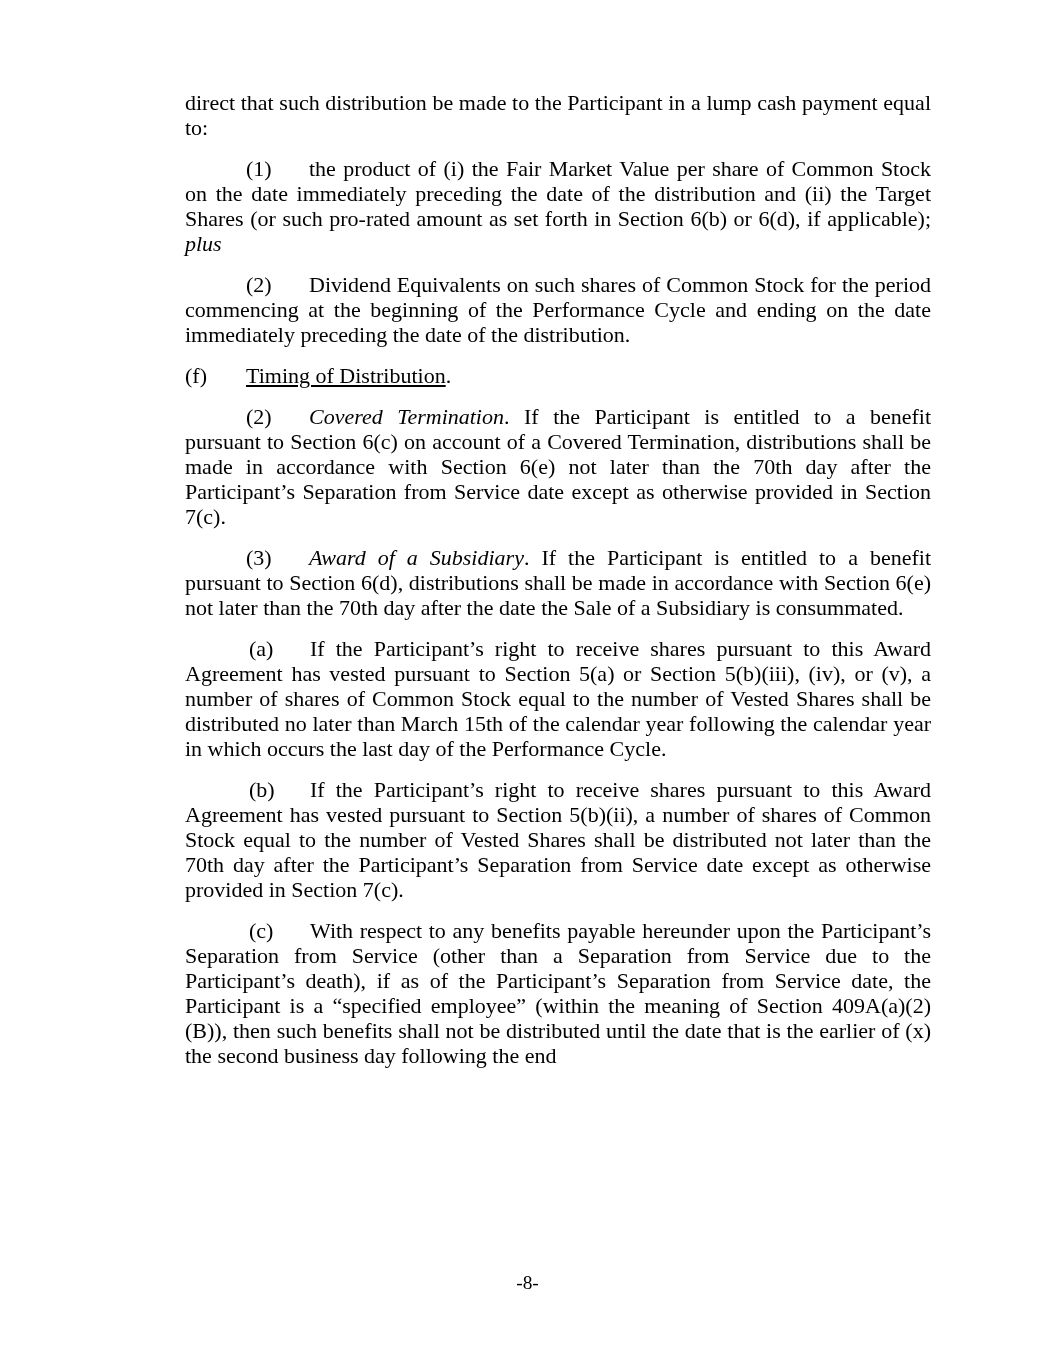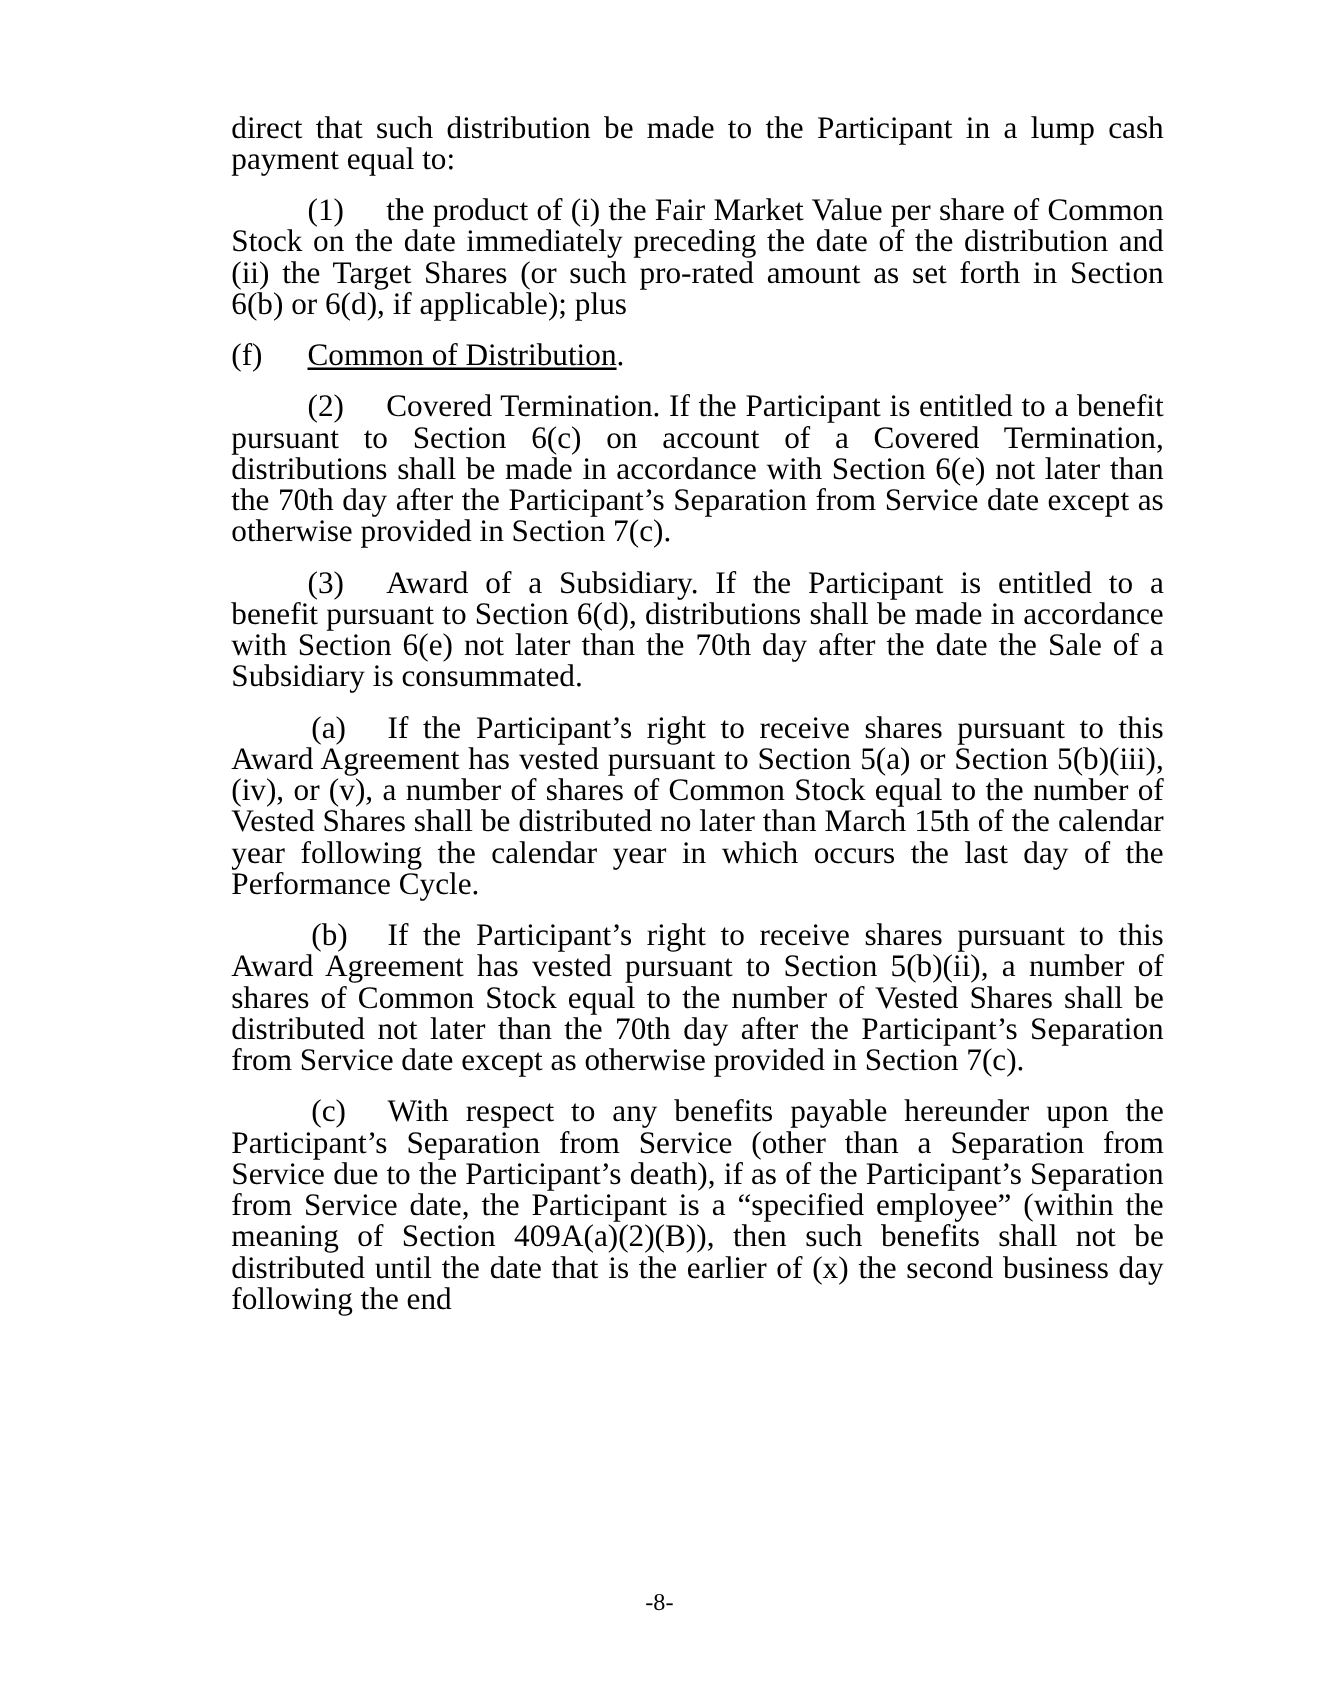--- a/index.html
+++ b/index.html
@@ -14,21 +14,21 @@
     background: #ffffff;
     color: #000000;
     font-family: "Liberation Serif", "DejaVu Serif", serif;
     overflow: hidden;
   }
   .content {
     position: absolute;
     left: 185px;
     top: 90px;
     width: 746px;
-    font-size: 25px;
+    font-size: 22px;
     line-height: 25px;
   }
   .content p {
     margin: 0 0 16px 0;
     text-align: justify;
   }
   
   .ind {
     margin-left: 64px;
   }
@@ -46,20 +46,21 @@
     display: inline-block;
     width: 61px;
     text-indent: 0;
   }
   .num63 {
     display: inline-block;
     width: 63px;
     text-indent: 0;
   }
   .it {
+    font-style: italic;
   }
   .bold {
     font-weight: bold;
   }
   .ul {
     text-decoration: underline;
   }
   .footer {
     position: absolute;
     left: 0;
@@ -73,23 +74,24 @@
 </head>
 <body>
 
 <div class="page">
   <div class="content">
 
     <p><span>direct that such distribution be made to the Participant in a lump cash payment equal to:</span></p>
 
     <p class="ind fi61"><span class="num63">(1)</span><span>the product of (i) the Fair Market Value per share of Common Stock on the date immediately preceding the date of the distribution and (ii) the Target Shares (or such pro-rated amount as set forth in Section 6(b) or 6(d), if applicable); </span><span class="it">plus</span></p>
 
+    <p class="ind fi61"><span class="num63">(2)</span><span>Dividend Equivalents on such shares of Common Stock for the period commencing at the beginning of the Performance Cycle and ending on the date immediately preceding the date of the distribution.</span></p>
 
 
-    <p class="ind noj"><span class="num61">(f)</span><span class="ul">Common of Distribution</span><span>.</span></p>
+    <p class="ind noj"><span class="num61">(f)</span><span class="ul">Timing of Distribution</span><span>.</span></p>
 
 
     <p class="ind fi61"><span class="num63">(2)</span><span class="it">Covered Termination</span><span>.  If the Participant is entitled to a benefit pursuant to Section 6(c) on account of a Covered Termination, distributions shall be made in accordance with Section 6(e) not later than the 70th day after the Participant’s Separation from Service date except as otherwise provided in Section 7(c).</span></p>
 
     <p class="ind fi61"><span class="num63">(3)</span><span class="it">Award of a Subsidiary</span><span>.  If the Participant is entitled to a benefit pursuant to Section 6(d), distributions shall be made in accordance with Section 6(e) not later than the 70th day after the date the Sale of a Subsidiary is consummated.</span></p>
 
 
     <p class="fi64"><span class="num61">(a)</span><span>If the Participant’s right to receive shares pursuant to this Award Agreement has vested pursuant to Section 5(a) or Section 5(b)(iii), (iv), or (v), a number of shares of Common Stock equal to the number of Vested Shares shall be distributed no later than March 15th of the calendar year following the calendar year in which occurs the last day of the Performance Cycle.</span></p>
 
     <p class="fi64"><span class="num61">(b)</span><span>If the Participant’s right to receive shares pursuant to this Award Agreement has vested pursuant to Section 5(b)(ii), a number of shares of Common Stock equal to the number of Vested Shares shall be distributed not later than the 70th day after the Participant’s Separation from Service date except as otherwise provided in Section 7(c).</span></p>

